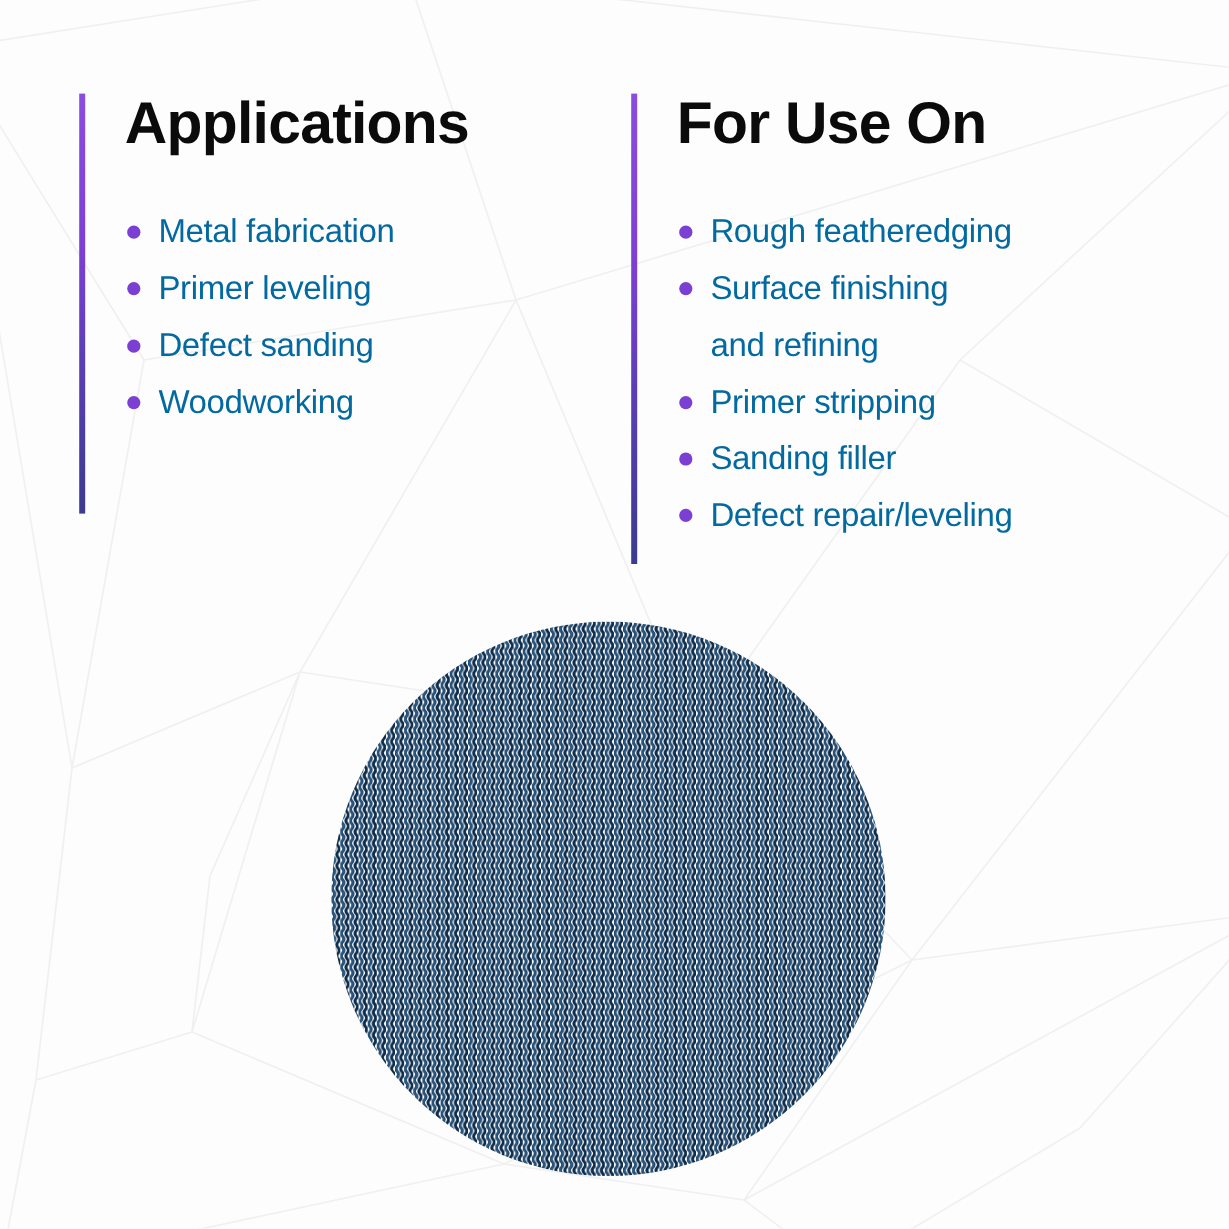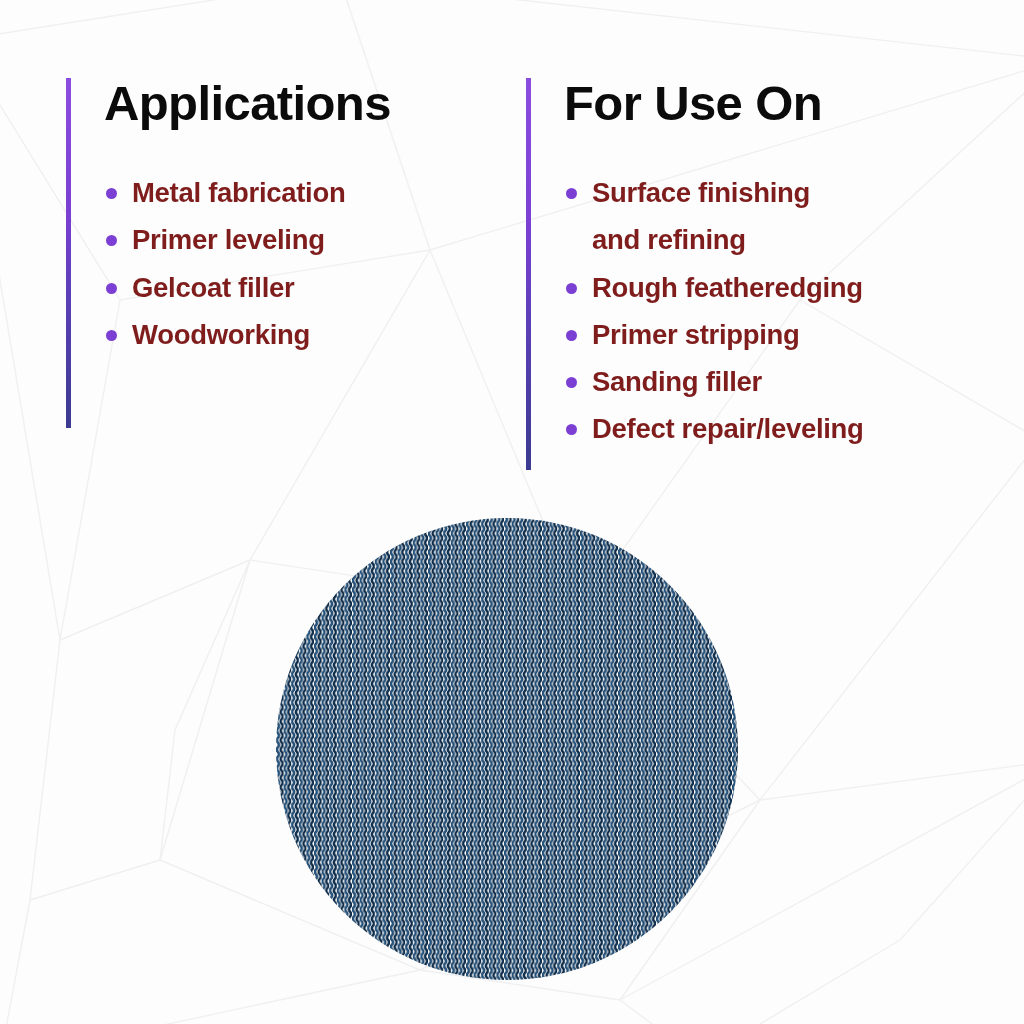--- a/index.html
+++ b/index.html
@@ -58,23 +58,23 @@
     margin-bottom:40px;
     white-space:nowrap;
   }
 
   ul.bullets { list-style:none; }
 
   ul.bullets li {
     position:relative;
     padding-left:28px;
     font-size:27.5px;
-    font-weight:bold;
+    font-weight:normal;
     letter-spacing:-0.3px;
-    color:#7f1d1d;
+    color:#0369a1;
     line-height:1.72;
     white-space:pre-line;
   }
 
   ul.bullets li::before {
     content:"";
     position:absolute;
     left:2px; top:19px;
     width:11px; height:11px;
     border-radius:50%;
@@ -136,32 +136,32 @@
   </svg>
 
   <div class="columns">
 
     <div class="col col-applications">
       <div class="divider divider-applications"></div>
       <h2 class="col-title">Applications</h2>
       <ul class="bullets">
         <li>Metal fabrication</li>
         <li>Primer leveling</li>
-        <li>Gelcoat filler</li>
+        <li>Defect sanding</li>
         <li>Woodworking</li>
       </ul>
     </div>
 
     <div class="col col-foruseon">
       <div class="divider divider-foruseon"></div>
       <h2 class="col-title">For Use On</h2>
       <ul class="bullets">
+        <li>Rough featheredging</li>
         <li>Surface finishing
 and refining</li>
-        <li>Rough featheredging</li>
         <li>Primer stripping</li>
         <li>Sanding filler</li>
         <li>Defect repair/leveling</li>
       </ul>
     </div>
 
   </div>
 
   <div id="disc-wrap">
     <svg id="disc-svg" viewBox="0 0 462 462" xmlns="http://www.w3.org/2000/svg">

